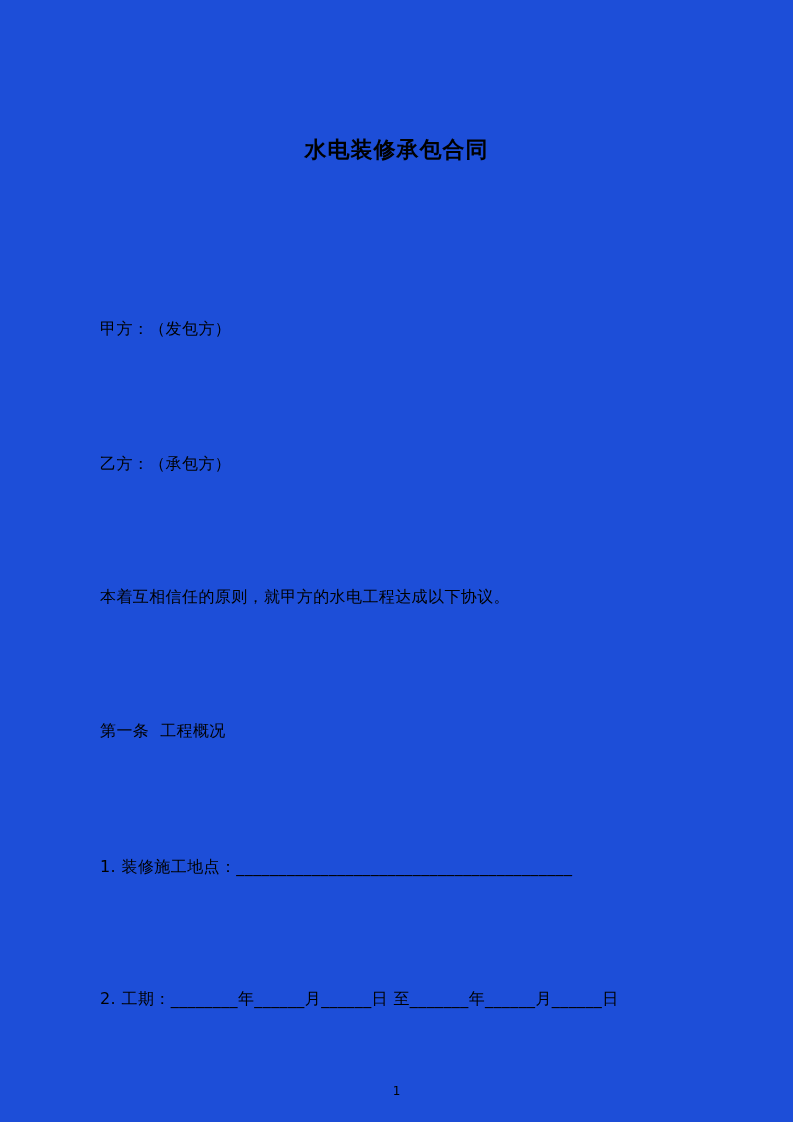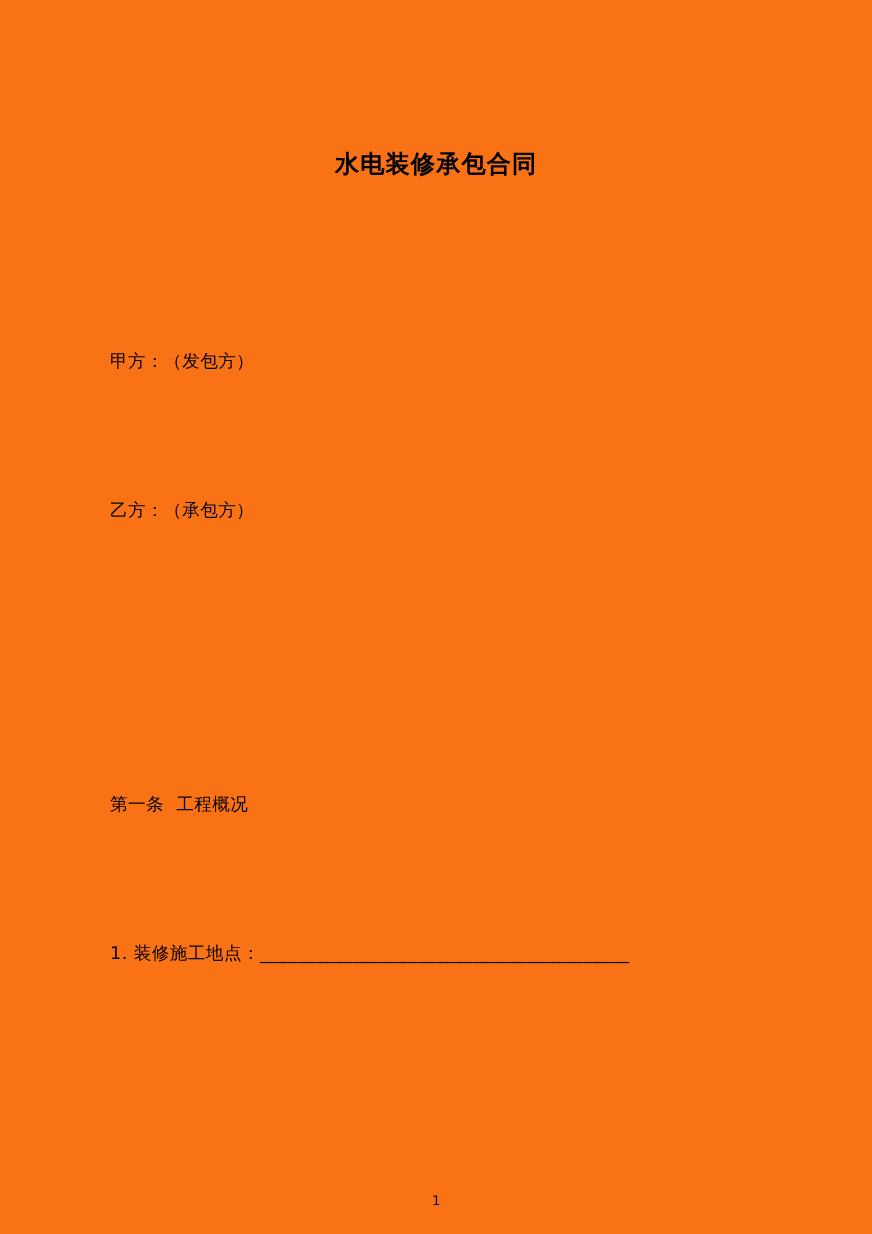--- a/index.html
+++ b/index.html
@@ -8,21 +8,21 @@
     background: #ffffff;
   }
   body {
     font-family: "DejaVu Sans", "Liberation Sans", sans-serif;
     color: #000000;
   }
   .page {
     position: relative;
     width: 793px;
     height: 1122px;
-    background: #f97316;
+    background: #1d4ed8;
     overflow: hidden;
     box-sizing: border-box;
   }
   .doc-title {
     position: absolute;
     top: 137px;
     left: 0;
     width: 793px;
     text-align: center;
     font-size: 22px;
@@ -57,21 +57,23 @@
 <body>
 
 <div class="page">
 
   <div class="doc-title">水电装修承包合同</div>
 
   <div class="body-line l-party-a">甲方：（发包方）</div>
 
   <div class="body-line l-party-b">乙方：（承包方）</div>
 
+  <div class="body-line l-preamble">本着互相信任的原则，就甲方的水电工程达成以下协议。</div>
 
   <div class="body-line l-clause1">第一条  工程概况</div>
 
   <div class="body-line l-item1">1. 装修施工地点：________________________________________</div>
 
+  <div class="body-line l-item2">2. 工期：________年______月______日 至_______年______月______日</div>
 
   <div class="page-number">1</div>
 
 </div>
 
 </body></html>

